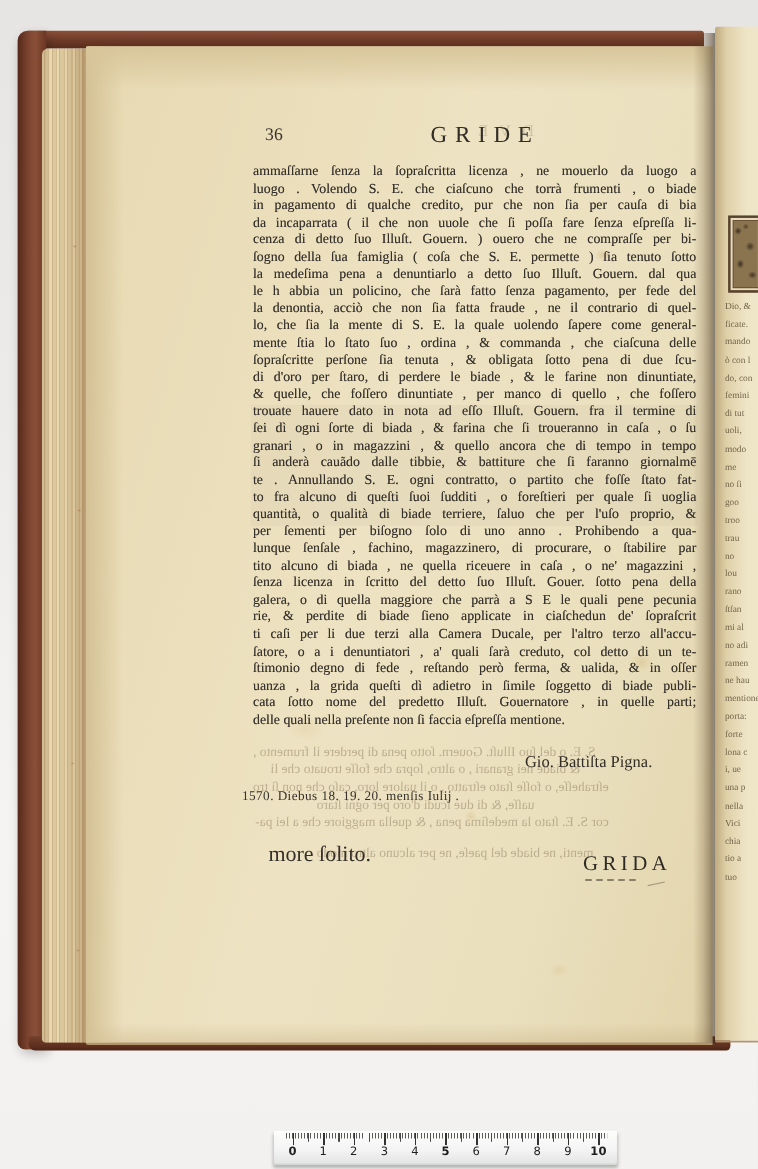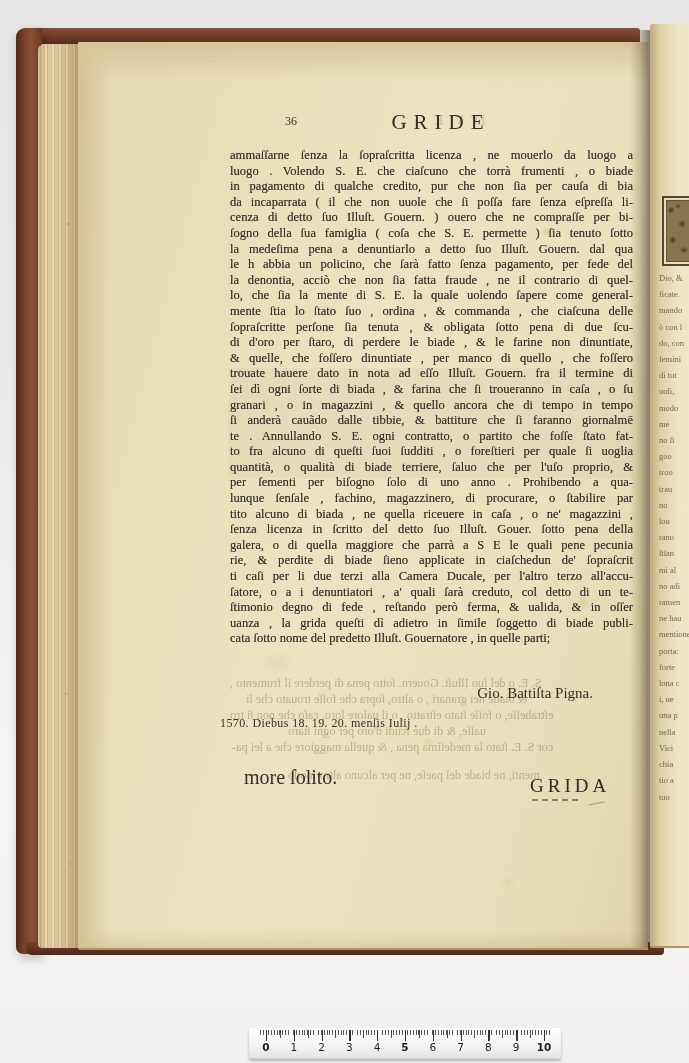--- a/index.html
+++ b/index.html
@@ -42,21 +42,21 @@
         linear-gradient(90deg,#d4c094 0px, rgba(212,192,148,0) 34px),
         linear-gradient(0deg, rgba(180,150,100,.25) 0px, rgba(180,150,100,0) 18px),
         linear-gradient(105deg,#e7d9b2 0%,#ede2c1 45%,#eae0be 75%,#e2d4ac 100%);}
   .gutter{position:absolute;left:630px;top:30px;width:20px;height:918px;
       background:linear-gradient(90deg, rgba(90,70,40,0) 0%, rgba(95,72,42,.22) 45%,
                  rgba(70,50,25,.42) 78%, rgba(45,30,14,.55) 100%);}
   .page-right{position:absolute;left:650px;top:24px;width:47px;height:922px;
       border-radius:3px 0 0 2px;overflow:hidden;border-bottom:2px solid #b2946a;
       background:linear-gradient(90deg,#c0a97f 0%,#dfd0a8 22%,#eee4c6 60%,#f0e6ca 100%);}
   
-  .folio{position:absolute;left:163px;top:72px;font-size:12px;color:#3b342c;margin-left:44px;}
+  .folio{position:absolute;left:163px;top:72px;font-size:16px;color:#3b342c;}
   .running-title{position:absolute;left:278px;top:68px;width:170px;text-align:center;
       font-size:21px;letter-spacing:7px;color:#332d27;}
   .running-title-ghost{position:absolute;left:292px;top:70px;width:170px;text-align:center;
       font-size:15px;letter-spacing:10px;color:#6b5a3e;opacity:.22;
       transform:scaleX(-1);filter:blur(.5px);}
   .text-block{position:absolute;left:152px;top:106px;width:403px;color:#35302b;
       font-size:12.6px;line-height:15.6px;text-shadow:0 0 .5px rgba(53,48,43,.55);}
   .bodyline{text-align:justify;text-align-last:justify;white-space:normal;height:15.6px;overflow:visible;}
   .bodyline:last-child{text-align-last:left;}
   .signature{position:absolute;left:152px;top:643px;width:403px;padding-right:40px;
@@ -153,20 +153,21 @@
           <div class="bodyline">lunque ſenſale , fachino, magazzinero, di procurare, o ſtabilire par</div>
           <div class="bodyline">tito alcuno di biada , ne quella riceuere in caſa , o ne' magazzini ,</div>
           <div class="bodyline">ſenza licenza in ſcritto del detto ſuo Illuſt. Gouer. ſotto pena della</div>
           <div class="bodyline">galera, o di quella maggiore che parrà a S E le quali pene pecunia</div>
           <div class="bodyline">rie, &amp; perdite di biade ſieno applicate in ciaſchedun de' ſopraſcrit</div>
           <div class="bodyline">ti caſi per li due terzi alla Camera Ducale, per l'altro terzo all'accu-</div>
           <div class="bodyline">ſatore, o a i denuntiatori , a' quali ſarà creduto, col detto di un te-</div>
           <div class="bodyline">ſtimonio degno di fede , reſtando però ferma, &amp; ualida, &amp; in oſſer</div>
           <div class="bodyline">uanza , la grida queſti dì adietro in ſimile ſoggetto di biade publi-</div>
           <div class="bodyline">cata ſotto nome del predetto Illuſt. Gouernatore , in quelle parti;</div>
+          <div class="bodyline">delle quali nella preſente non ſi faccia eſpreſſa mentione.</div>
         </div>
 
       <div class="signature">Gio. Battiſta Pigna.</div>
       <div class="dateline">1570. Diebus 18. 19. 20. menſis Iulij .</div>
       <div class="publine2">more ſolito.</div>
       <div class="catchword">GRIDA</div>
     </div>
 
     <div class="gutter"></div>
 

